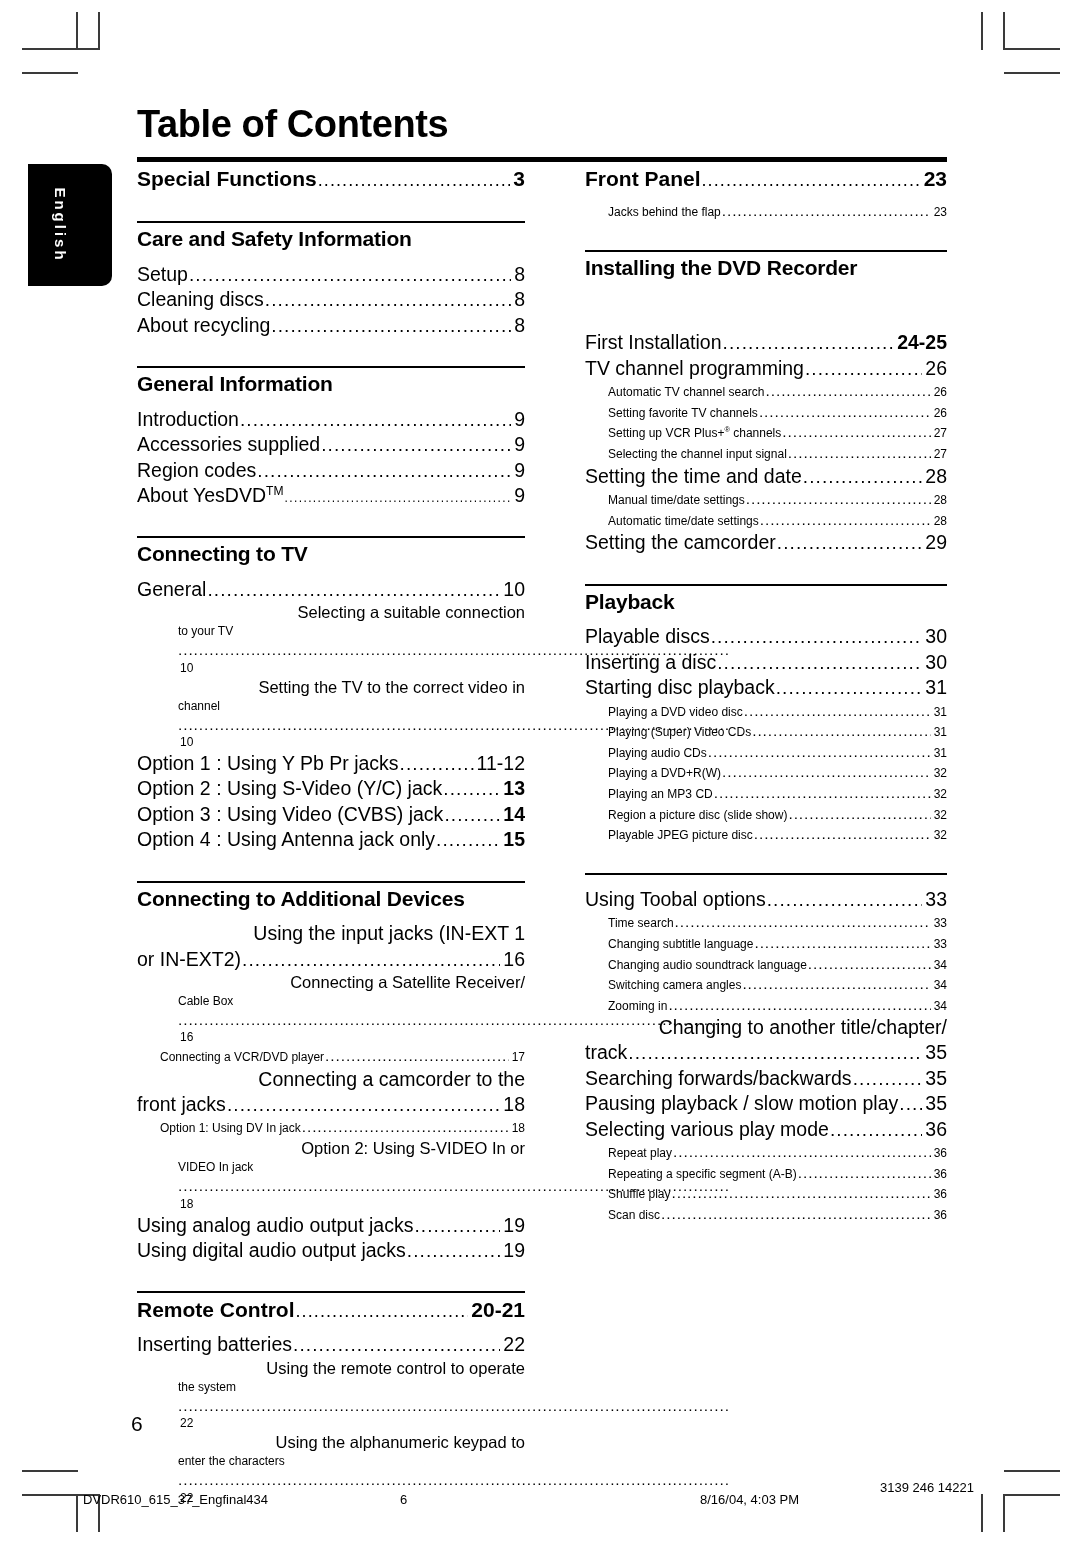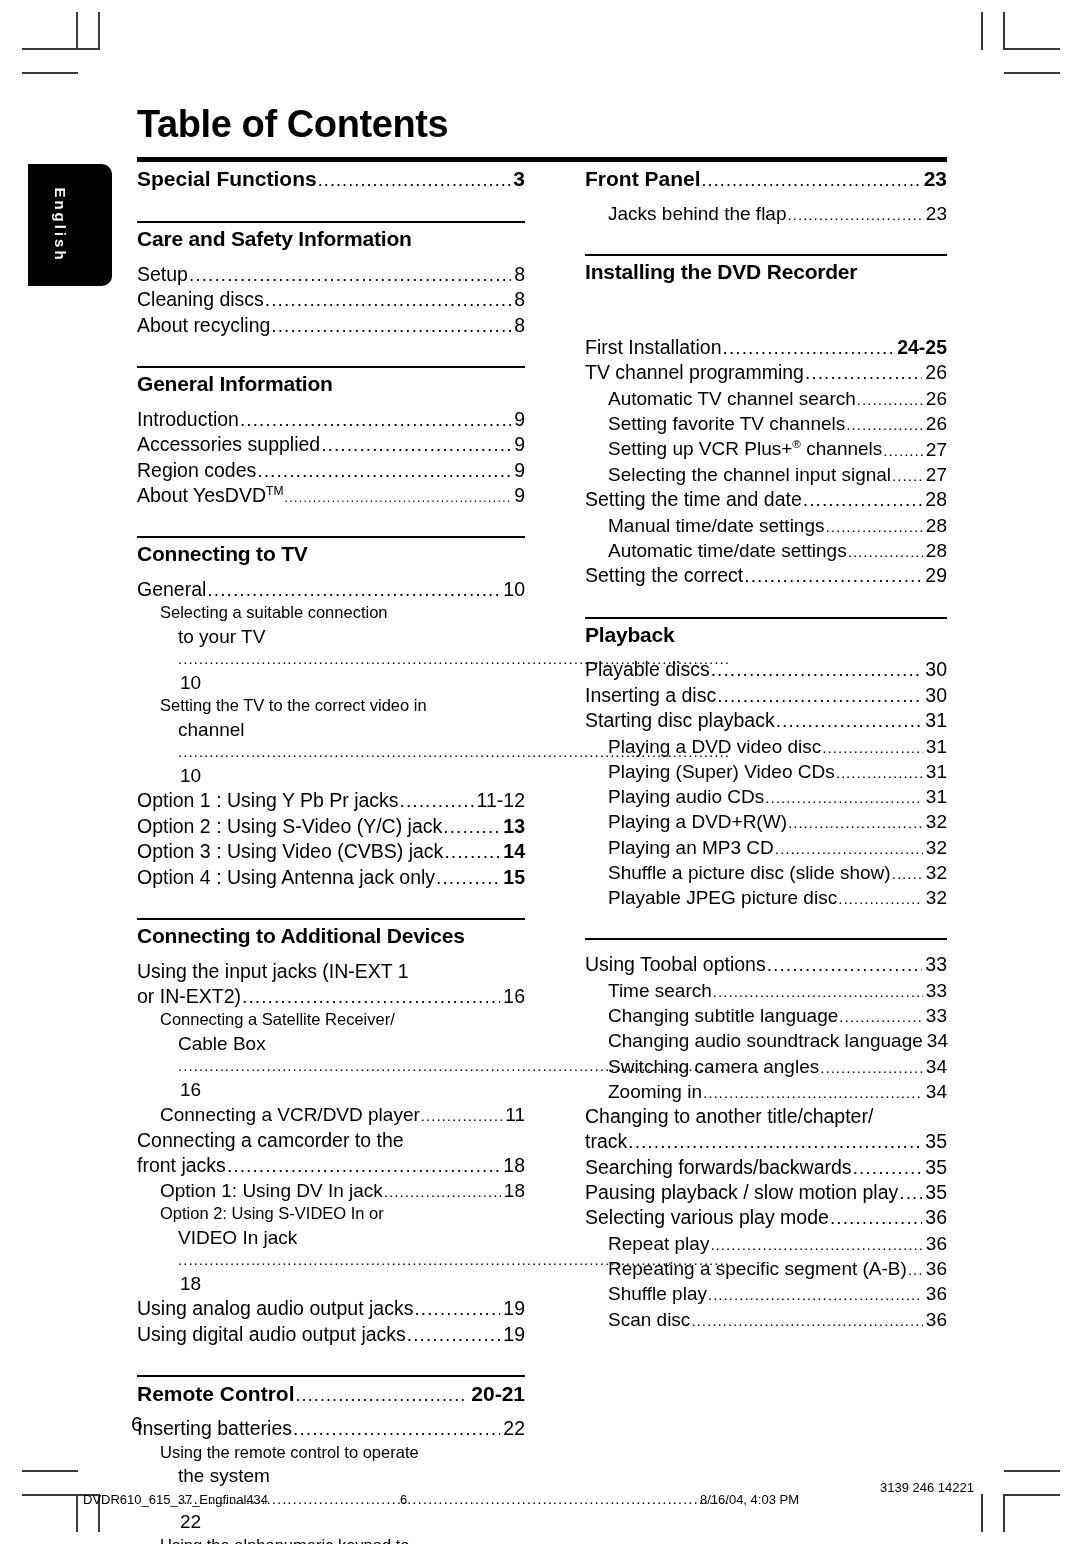--- a/index.html
+++ b/index.html
@@ -106,34 +106,35 @@
     letter-spacing: 1.1px;
     color: #000;
   }
   .entry .dots::before {
     content: "..........................................................................................................";
   }
   .entry .pg { flex: 0 0 auto; padding-left: 2px; }
 
   
   .entry.lv2 {
-    font-size: 19px;
+    font-size: 12px;
     line-height: 1.33;
     padding-left: 23px;
   }
   .entry.lv2 .dots { font-size: 15.5px; letter-spacing: 0.9px; }
 
   
   .entry.lv2.cont { padding-left: 40px; flex-direction: column; }
 
   
   .plainline {
     font-size: 19.5px;
     line-height: 1.285;
     white-space: nowrap;
+    text-align: right;
   }
   .plainline.lv2 {
     font-size: 16.5px;
     line-height: 1.33;
     padding-left: 23px;
   }
 
   
   .entry.head {
     font-size: 21px;
@@ -313,21 +314,21 @@
         </div>
         <div class="plainline lv2"><span class="nm">Connecting a Satellite Receiver/</span></div>
         <div class="entry lv2 cont">
           <span class="nm">Cable Box</span>
           <span class="dots"></span>
           <span class="pg">16</span>
         </div>
         <div class="entry lv2">
           <span class="nm">Connecting a VCR/DVD player</span>
           <span class="dots"></span>
-          <span class="pg">11</span>
+          <span class="pg">17</span>
         </div>
         <div class="plainline"><span class="nm">Connecting a camcorder to the</span></div>
         <div class="entry">
           <span class="nm">front jacks</span>
           <span class="dots"></span>
           <span class="pg">18</span>
         </div>
         <div class="entry lv2">
           <span class="nm">Option 1: Using DV In jack</span>
           <span class="dots"></span>
@@ -437,21 +438,21 @@
           <span class="nm">Manual time/date settings</span>
           <span class="dots"></span>
           <span class="pg">28</span>
         </div>
         <div class="entry lv2">
           <span class="nm">Automatic time/date settings</span>
           <span class="dots"></span>
           <span class="pg">28</span>
         </div>
         <div class="entry">
-          <span class="nm">Setting the correct</span>
+          <span class="nm">Setting the camcorder</span>
           <span class="dots"></span>
           <span class="pg">29</span>
         </div>
       </div>
       <div class="sp-28"></div>
       <div class="section">
         <div class="sec-rule"></div>
         <div class="sec-head">Playback</div>
         <div class="sp-8"></div>
         <div class="entry">
@@ -488,21 +489,21 @@
           <span class="nm">Playing a DVD+R(W)</span>
           <span class="dots"></span>
           <span class="pg">32</span>
         </div>
         <div class="entry lv2">
           <span class="nm">Playing an MP3 CD</span>
           <span class="dots"></span>
           <span class="pg">32</span>
         </div>
         <div class="entry lv2">
-          <span class="nm">Shuffle a picture disc (slide show)</span>
+          <span class="nm">Region a picture disc (slide show)</span>
           <span class="dots"></span>
           <span class="pg">32</span>
         </div>
         <div class="entry lv2">
           <span class="nm">Playable JPEG picture disc</span>
           <span class="dots"></span>
           <span class="pg">32</span>
         </div>
       </div>
       <div class="sp-28"></div>

